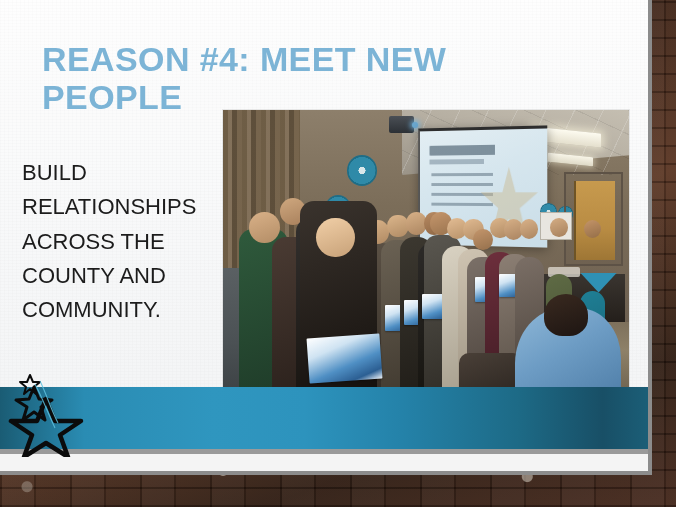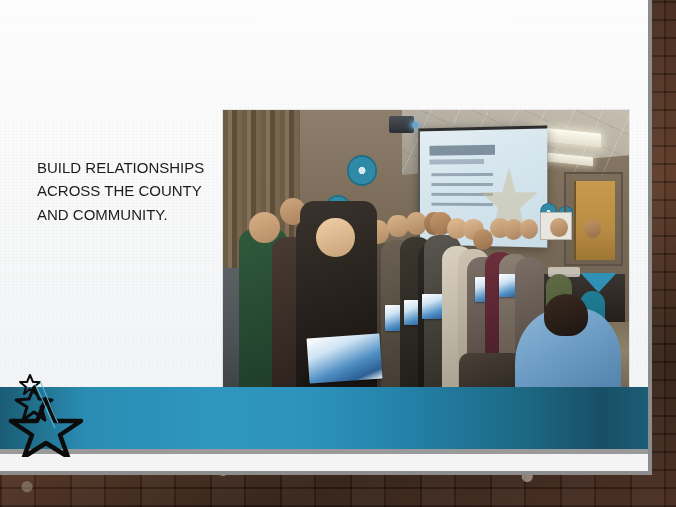--- a/index.html
+++ b/index.html
@@ -60,23 +60,23 @@
     line-height:1.12;
     letter-spacing:.4px;
     color:#7cb4d6;
     text-transform:uppercase;
     z-index:4;
   }
 
   
   #body-text {
     position:absolute;
-    left:37px; top:162px;
+    left:22px; top:162px;
     width:190px;
-    font-size:15px;
+    font-size:22px;
     line-height:1.56;
     color:#1c1c1c;
     text-transform:uppercase;
     z-index:4;
   }
 
   
   #photo-frame {
     position:absolute;
     left:223px; top:116px;
@@ -243,20 +243,21 @@
     background:#f4f4f4; z-index:5;
   }
 </style>
 </head>
 <body>
 
 <div id="stage">
 
   <div id="slide">
 
+    <h1 id="title">Reason #4: Meet New People</h1>
 
     <p id="body-text">Build relationships across the county and community.</p>
 
     <div id="photo-frame">
       <div id="photo" title="Group of award recipients holding certificates in a conference room">
 
         <div class="wall"></div>
         <div class="ceiling"></div>
         <div class="ceil-tile"></div>
         <div class="light1"></div>

